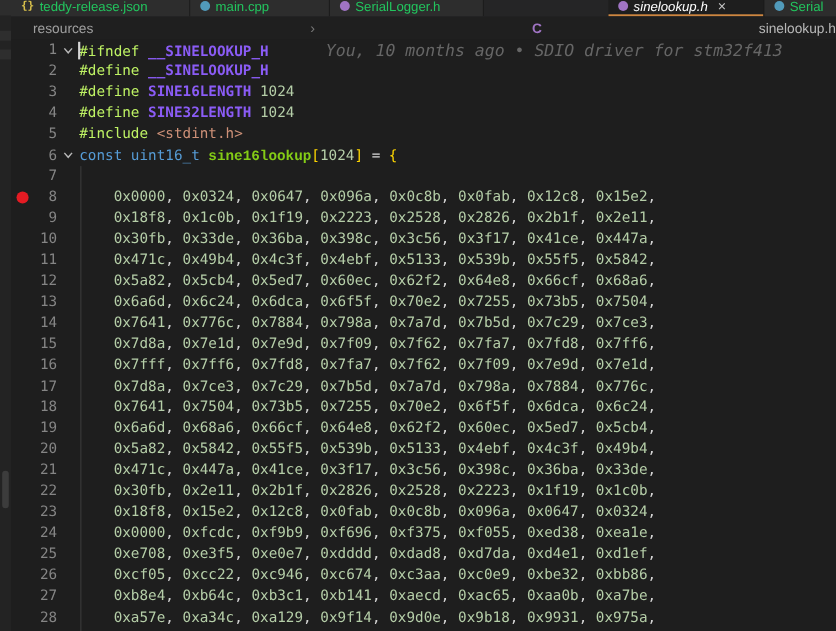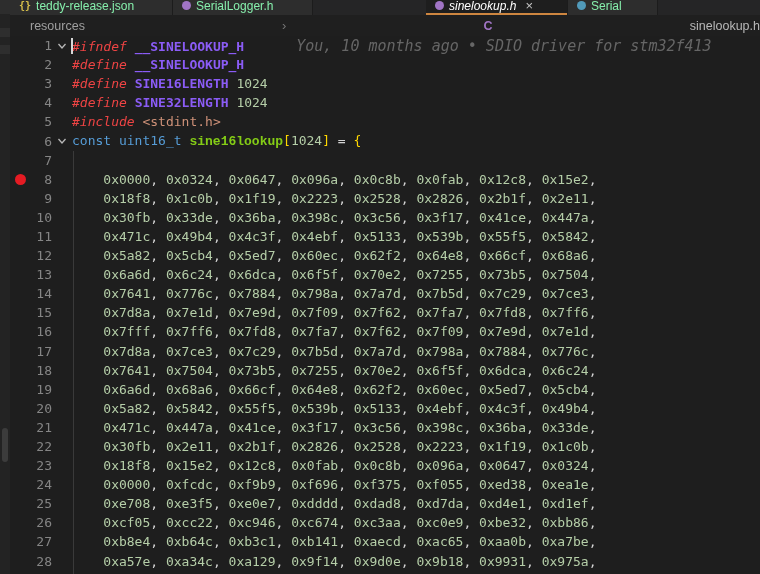--- a/index.html
+++ b/index.html
@@ -16,21 +16,21 @@
 
   
   .tabbar{position:absolute;left:10px;top:0;right:0;height:15px;background:#252526;
           display:flex;overflow:hidden;z-index:4;}
   .tab{position:relative;height:15px;background:#2d2d2d;border-right:1px solid #1c1c1c;
        display:flex;align-items:center;gap:5px;padding:0 9px;box-sizing:border-box;
        flex:0 0 auto;overflow:hidden;cursor:pointer;}
   .tab .inner{display:flex;align-items:center;gap:5px;transform:translateY(-2px);white-space:nowrap;}
   .tab.active{background:#1e1e1e;}
   .tab.active::after{content:"";position:absolute;left:0;right:0;bottom:0;height:2px;background:#ce8640;}
-  .tab .label{font-size:12px;color:#86efac;}
+  .tab .label{font-size:12px;color:#22c55e;}
   .tab.active .label{color:#ffffff;font-style:italic;}
   .dot{width:9px;height:9px;border-radius:50%;display:inline-block;flex:0 0 auto;}
   .braces{font-size:10px;font-weight:bold;color:#d8c04b;font-family:"DejaVu Sans Mono",monospace;}
   .close{color:#c5c5c5;font-size:13px;line-height:13px;margin-left:4px;}
 
   
   .breadcrumb{position:absolute;left:10px;top:15px;right:0;height:21px;background:#1f1f1f;
               display:flex;align-items:center;padding-left:20px;font-size:12.5px;color:#9f9f9f;gap:6px;justify-content:space-between;}
   .breadcrumb .sep{color:#767676;font-size:13px;}
   .c-icon{color:#a074c4;font-weight:bold;font-size:12.5px;}
@@ -41,21 +41,21 @@
           font-family:"DejaVu Sans Mono",monospace;font-size:13px;}
   .indent-guide{position:absolute;left:63px;top:115px;bottom:0;width:1px;background:#3a3a3a;}
   .row{display:flex;height:19.1px;align-items:center;}
   .glyph{width:16px;display:flex;justify-content:flex-end;align-items:center;flex:0 0 auto;}
   .bp{width:11px;height:11px;border-radius:50%;background:#e51b23;margin-right:0px;}
   .lnum{width:26px;text-align:right;color:#858585;flex:0 0 auto;font-size:13px;}
   .fold{width:20px;display:flex;justify-content:center;align-items:center;flex:0 0 auto;}
   .code{white-space:pre;position:relative;color:#d4d4d4;}
   .cursor{position:absolute;left:-1px;top:1px;width:1.5px;height:16px;background:#d7d7d7;}
 
-  .tk-pp{color:#ef4444;font-style:italic;}
+  .tk-pp{color:#bef264;}
   .tk-macro{color:#8b5cf6;font-weight:bold;}
   .tk-kw{color:#569cd6;}
   .tk-num{color:#b5cea8;}
   .tk-str{color:#ce9178;}
   .tk-var{color:#84cc16;font-weight:600;font-family:Liberation Mono, monospace;}
   .tk-brk{color:#ffd700;}
   .tk-plain{color:#d4d4d4;}
   .blame{color:#666666;font-style:italic;margin-left:52px;font-size:15px;}
 </style>
 </head>
@@ -68,20 +68,26 @@
   <div class="seg seg-thumb"></div>
 </div>
 
 <div class="tabbar" id="tabbar">
     <div class="tab" style="width: 163px;">
       <span class="inner">
         <span class="braces">{}</span>
         <span class="label">teddy-release.json</span>
       </span>
     </div>
+    <div class="tab" style="width: 127px;">
+      <span class="inner">
+        <span class="dot" style="background: rgb(81, 154, 186);"></span>
+        <span class="label">main.cpp</span>
+      </span>
+    </div>
     <div class="tab" style="width: 140px;">
       <span class="inner">
         <span class="dot" style="background: rgb(160, 116, 196);"></span>
         <span class="label">SerialLogger.h</span>
       </span>
     </div>
     <div class="tab" style="width: 113px; margin-top: 17px;">
       <span class="inner">
         <span class="dot" style="background: rgb(160, 116, 196);"></span>
         <span class="label">ILogger.h</span>

